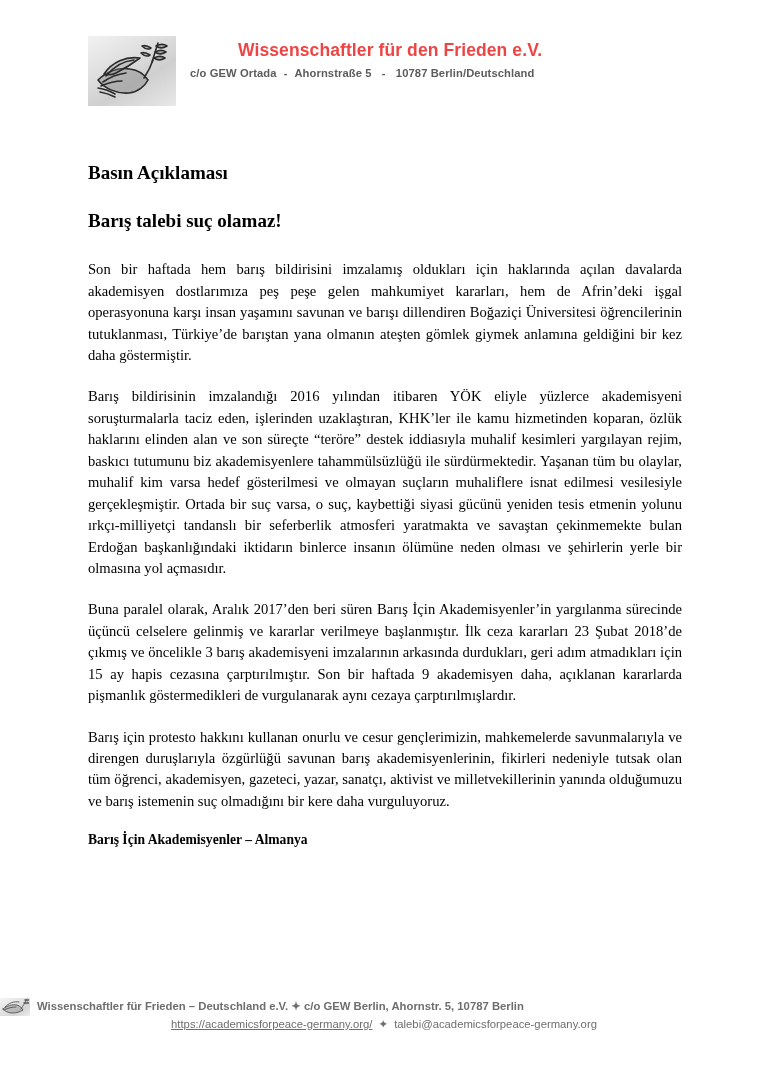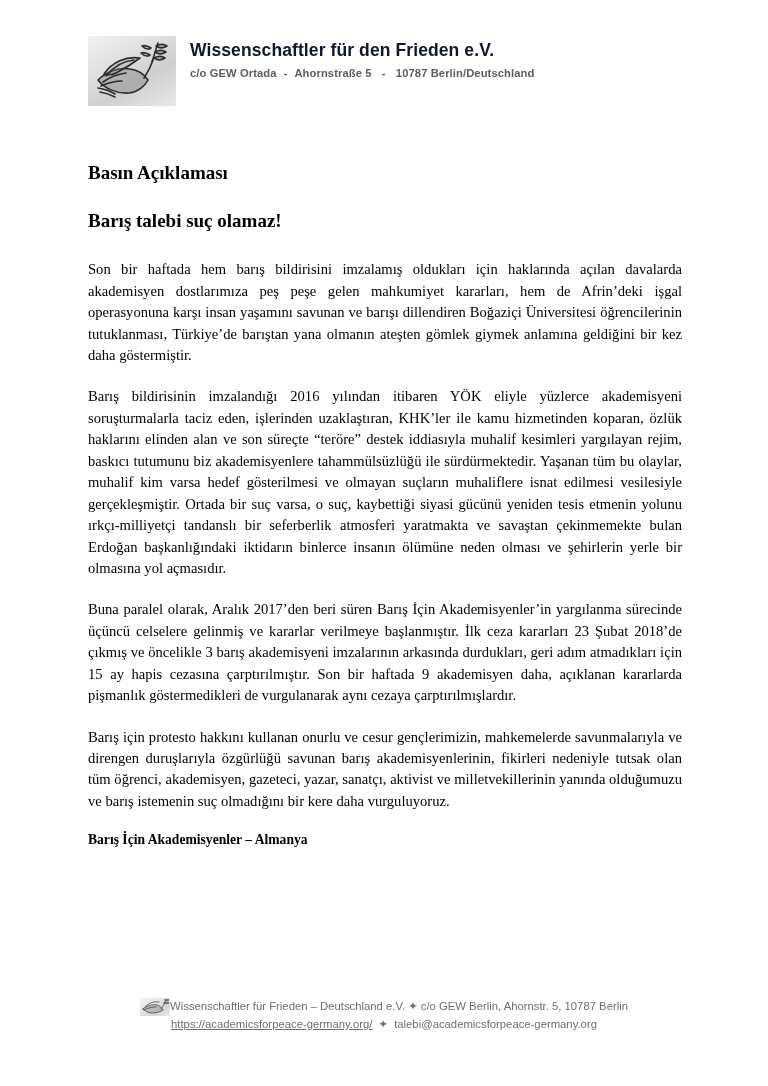--- a/index.html
+++ b/index.html
@@ -43,23 +43,24 @@
 
   .letterhead-text {
     margin-left: 14px;
     padding-top: 4px;
   }
   .org-name {
     font-family: "Liberation Sans", sans-serif;
     font-weight: bold;
     font-size: 17.5px;
     letter-spacing: 0.1px;
-    color: #0f172a;
+    color: #ef4444;
     line-height: 1.15;
     white-space: nowrap;
+    margin-left: 48px;
   }
   .org-address {
     font-family: "Liberation Sans", sans-serif;
     font-weight: bold;
     font-size: 11.2px;
     color: #5c5c5c;
     margin-top: 7px;
     white-space: nowrap;
     letter-spacing: 0.1px;
   }
@@ -114,21 +115,23 @@
     color: #6e6e6e;
     line-height: 1.55;
   }
   .footer-line {
     display: block;
     white-space: nowrap;
   }
   .footer-row1 {
     display: flex;
     align-items: center;
-    justify-content: center;
+    justify-content: flex-start;
+    gap: 7px;
+    font-weight: bold;
   }
   .footer-logo {
     width: 30px;
     height: 18px;
     flex: 0 0 30px;
     background: linear-gradient(150deg, #f4f4f4 0%, #e2e2e2 45%, #d6d6d6 70%, #ededed 100%);
     position: relative;
     overflow: hidden;
   }
   .footer-logo svg { display: block; width: 100%; height: 100%; }

